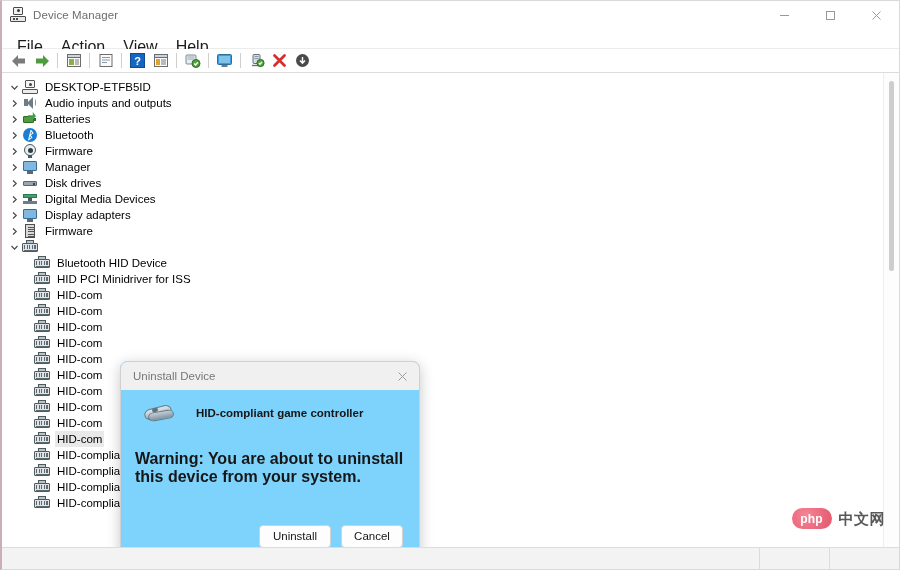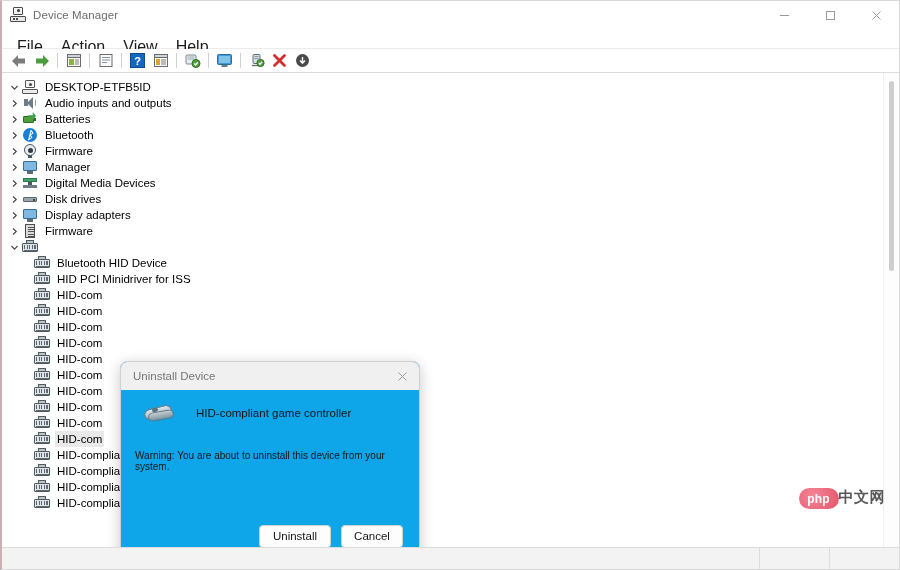--- a/index.html
+++ b/index.html
@@ -224,21 +224,21 @@
     position: absolute; left: 5px;
     top: 8px; height: 190px;
     width: 5px; background: #cdcdcd; border-radius: 3px;
   }
 
   
   .dialog {
     position: absolute;
     left: 118px; top: 288px;
     width: 300px; height: 202px;
-    background: #0ea5e9;
+    background: #7dd3fc;
     border: 1px solid #d0d0d0;
     border-radius: 7px;
     box-shadow: 0 3px 14px rgba(0,0,0,.22);
     overflow: hidden;
     display: flex; flex-direction: column;
   }
   .dlg-title {
     height: 28px; min-height: 28px;
     display: flex; align-items: center;
     padding-left: 12px;
@@ -248,20 +248,21 @@
   .dlg-title-text { font-size: 11.5px; color: #777777; }
   .dlg-close {
     position: absolute; right: 0; top: 0;
     width: 34px; height: 28px;
     display: flex; align-items: center; justify-content: center;
     color: #9a9a9a;
   }
   .dlg-body {
     flex: 1; position: relative;
     padding: 0 14px;
+    font-weight: bold;
   }
   .dev-line {
     display: flex; align-items: center;
     margin-top: 12px;
   }
   .gamepad {
     width: 34px; height: 22px; flex: none;
     position: relative; margin-left: 8px;
   }
   .gamepad .pad {
@@ -284,21 +285,21 @@
     position: absolute; left: 9px; top: 6px;
     width: 6px; height: 4px;
     background: #5f737e; border-radius: 50%;
     transform: rotate(-14deg);
   }
   .dev-name {
     font-size: 11.5px; color: #161616;
     margin-left: 19px;
   }
   .warn {
-    font-size: 10px; color: #161616;
+    font-size: 16px; color: #161616;
     margin-top: 26px;
   }
   .dlg-foot {
     height: 52px; min-height: 52px;
     display: flex; align-items: center; justify-content: flex-end;
     padding-right: 14px;
     gap: 10px;
     position: relative;
   }
   .btn {
@@ -319,22 +320,22 @@
     background: #f3f3f3;
     border-top: 1px solid #dcdcdc;
     display: flex; align-items: stretch;
   }
   .sb-main { flex: 1; }
   .sb-cell { width: 70px; border-left: 1px solid #dcdcdc; }
 
   
   .watermark {
     position: absolute;
-    right: 14px; bottom: 38px;
-    display: flex; align-items: flex-start; 
+    right: 14px; bottom: 18px;
+    display: flex; align-items: flex-end; gap: 7px;
     opacity: .92;
   }
   .wm-badge {
     width: 40px; height: 21px;
     background: radial-gradient(circle at 35% 35%, #f47a8c, #e2485f);
     border-radius: 11px;
     display: flex; align-items: center; justify-content: center;
     color: #ffffff; font-size: 12px; font-weight: bold;
     font-family: "Liberation Sans", sans-serif;
     letter-spacing: .2px;
@@ -548,38 +549,38 @@
           </span>
         <span class="lbl">Manager</span>
       </div>
 
       <div class="row lvl1">
         <span class="twisty">
           <svg width="9" height="9" viewBox="0 0 9 9">
               <path d="M3 1.5 L6.2 4.5 L3 7.5" stroke="#4a4a4a" stroke-width="1.2" fill="none"></path>
             </svg>
         </span>
+        <span class="ico ic-disk">
+            <i class="d"></i>
+          </span>
+        <span class="lbl">Disk drives</span>
+      </div>
+
+      <div class="row lvl1">
+        <span class="twisty">
+          <svg width="9" height="9" viewBox="0 0 9 9">
+              <path d="M3 1.5 L6.2 4.5 L3 7.5" stroke="#4a4a4a" stroke-width="1.2" fill="none"></path>
+            </svg>
+        </span>
         <span class="ico ic-dmd">
             <i class="top"></i>
             <i class="mid"></i>
             <i class="bot"></i>
           </span>
         <span class="lbl">Digital Media Devices</span>
-      </div>
-
-      <div class="row lvl1">
-        <span class="twisty">
-          <svg width="9" height="9" viewBox="0 0 9 9">
-              <path d="M3 1.5 L6.2 4.5 L3 7.5" stroke="#4a4a4a" stroke-width="1.2" fill="none"></path>
-            </svg>
-        </span>
-        <span class="ico ic-disk">
-            <i class="d"></i>
-          </span>
-        <span class="lbl">Disk drives</span>
       </div>
 
       <div class="row lvl1">
         <span class="twisty">
           <svg width="9" height="9" viewBox="0 0 9 9">
               <path d="M3 1.5 L6.2 4.5 L3 7.5" stroke="#4a4a4a" stroke-width="1.2" fill="none"></path>
             </svg>
         </span>
         <span class="ico ic-disp">
             <i class="scr"></i>

